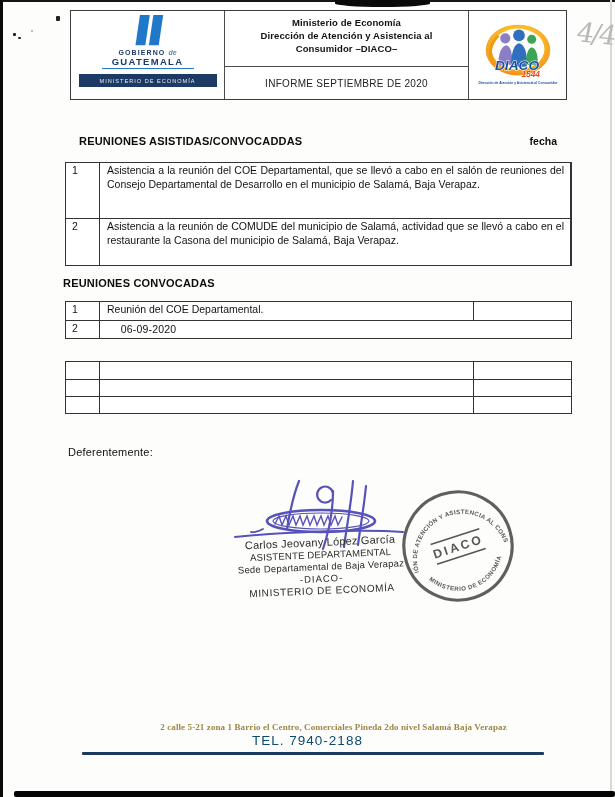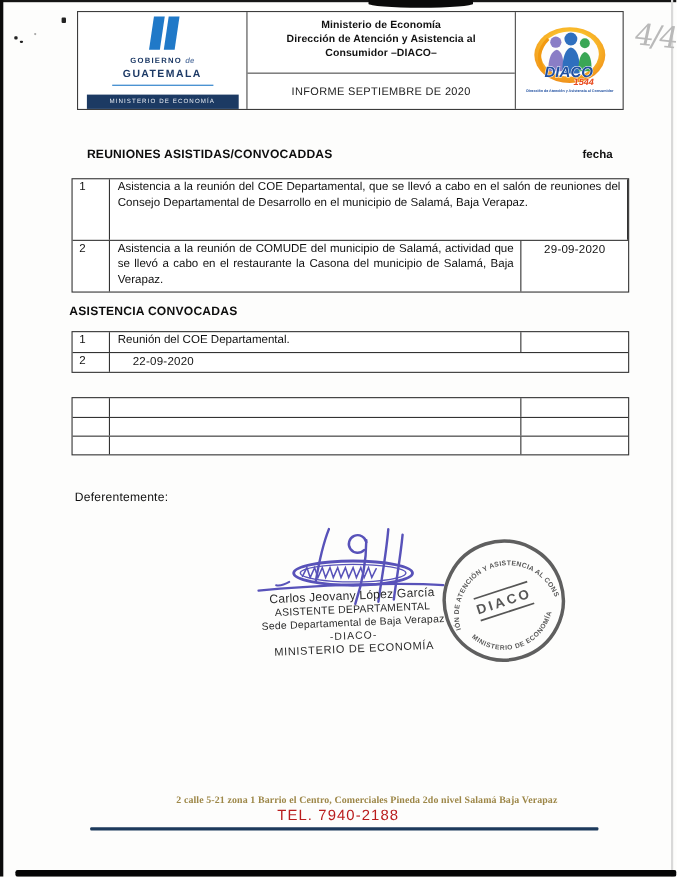--- a/index.html
+++ b/index.html
@@ -19,21 +19,21 @@
   .edge-bottom{position:absolute;left:14px;top:791px;width:601px;height:6px;background:#050505;border-radius:2px;}
   .edge-right{position:absolute;left:610px;top:0;width:2px;height:100%;background:#d9d9d9;}
   .top-blob{position:absolute;left:335px;top:0;width:95px;height:7px;background:#0a0a0a;border-radius:0 0 50% 50%;}
   .dot{position:absolute;background:#222;border-radius:1px;}
 
   
   .header-table{
     position:absolute;left:70px;top:10px;width:495px;height:88px;
     border:1.6px solid #3c3c3c;display:flex;background:#fff;
   }
-  .hcell-left{width:153px;border-right:1.2px solid #4a4a4a;display:flex;flex-direction:column;align-items:center;justify-content:space-between;padding-top:3px;}
+  .hcell-left{width:153px;border-right:1.2px solid #4a4a4a;display:flex;flex-direction:column;align-items:center;justify-content:flex-start;padding-top:3px;}
   .hcell-center{flex:1;display:flex;flex-direction:column;}
   .hcell-right{width:97px;border-left:1.2px solid #4a4a4a;display:flex;align-items:center;justify-content:center;}
   .h-title{height:50px;padding-top:5px;text-align:center;font-weight:bold;font-size:9.5px;line-height:13px;letter-spacing:.1px;}
   .h-informe{flex:1;border-top:1.2px solid #4a4a4a;display:flex;align-items:center;justify-content:center;font-size:10px;letter-spacing:.3px;color:#222;}
   .gob-text1{font-size:7px;font-weight:bold;color:#1d3a66;letter-spacing:1.1px;margin-top:1px;}
   .gob-de{font-size:7px;font-style:italic;color:#6d86ad;letter-spacing:0;}
   .gob-text2{font-size:9.5px;font-weight:bold;color:#1d3a66;letter-spacing:1.3px;}
   .gob-line{width:92px;height:1px;background:#2079c8;margin-top:1px;}
   .gob-banner{margin-top:5px;width:138px;height:13px;background:#1c3a63;display:flex;align-items:center;justify-content:center;}
   .gob-banner span{color:#e8edf4;font-size:5.6px;letter-spacing:1px;}
@@ -79,21 +79,21 @@
   .sig-min{font-size:10px;letter-spacing:.6px;margin-top:1px;}
   .stamp{position:absolute;left:399px;top:487px;width:118px;height:118px;transform:rotate(-18deg);opacity:.88;}
 
   
   .footer-address{
     position:absolute;left:0;top:722px;width:615px;text-align:center;
     font-family:"Liberation Serif",serif;font-weight:bold;font-size:9px;color:#9d8748;letter-spacing:.1px;padding-left:26px;
   }
   .footer-phone{
     position:absolute;left:0;top:733px;width:615px;text-align:center;
-    font-size:13.5px;color:#b91c1c;letter-spacing:1px;
+    font-size:13.5px;color:#0c4a6e;letter-spacing:1px;
   }
   .footer-line{position:absolute;left:82px;top:752px;width:462px;height:3px;background:#1d3a5c;border-radius:1px;}
 </style>
 </head>
 <body>
 
 <div class="page">
 
   <div class="edge-top"></div>
   <div class="top-blob"></div>
@@ -160,35 +160,34 @@
   </div>
 
   <div class="dtable t1">
     <div class="drow r1">
       <div class="c-num">1</div>
       <div class="c-text">Asistencia a la reunión del COE Departamental, que se llevó a cabo en el salón de reuniones del Consejo Departamental de Desarrollo en el municipio de Salamá, Baja Verapaz.</div>
     </div>
     <div class="drow r2">
       <div class="c-num">2</div>
       <div class="c-text">Asistencia a la reunión de COMUDE del municipio de Salamá, actividad que se llevó a cabo en el restaurante la Casona del municipio de Salamá, Baja Verapaz.</div>
-      <div class="c-date">29-09-2020</div>
-    </div>
-  </div>
-
-  <div class="sec-title sec2-title">ASISTENCIA CONVOCADAS</div>
+    </div>
+  </div>
+
+  <div class="sec-title sec2-title">REUNIONES CONVOCADAS</div>
 
   <div class="dtable t2">
     <div class="drow">
       <div class="c-num">1</div>
       <div class="c-text">Reunión del COE Departamental.</div>
       <div class="c-date"></div>
     </div>
     <div class="drow">
       <div class="c-num">2</div>
-      <div class="c-date">22-09-2020</div>
+      <div class="c-date">06-09-2020</div>
     </div>
   </div>
 
 
   <div class="dtable t3">
     <div class="drow">
       <div class="c-num"></div>
       <div class="c-text"></div>
       <div class="c-date"></div>
     </div>

